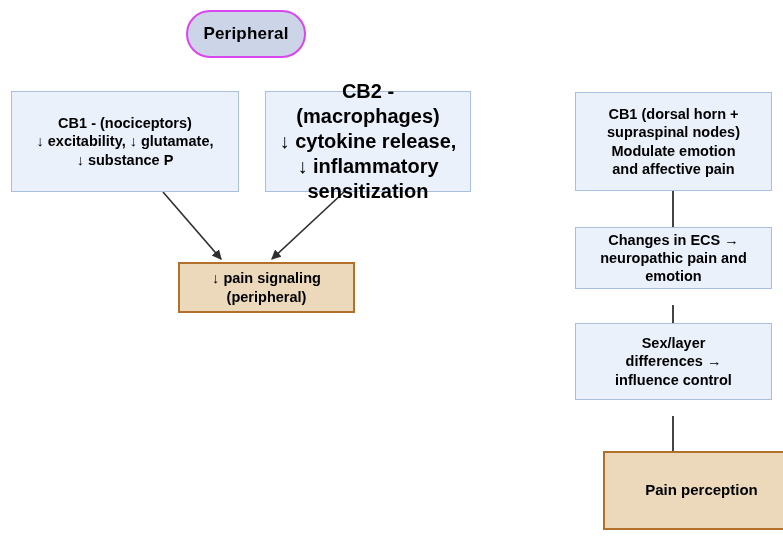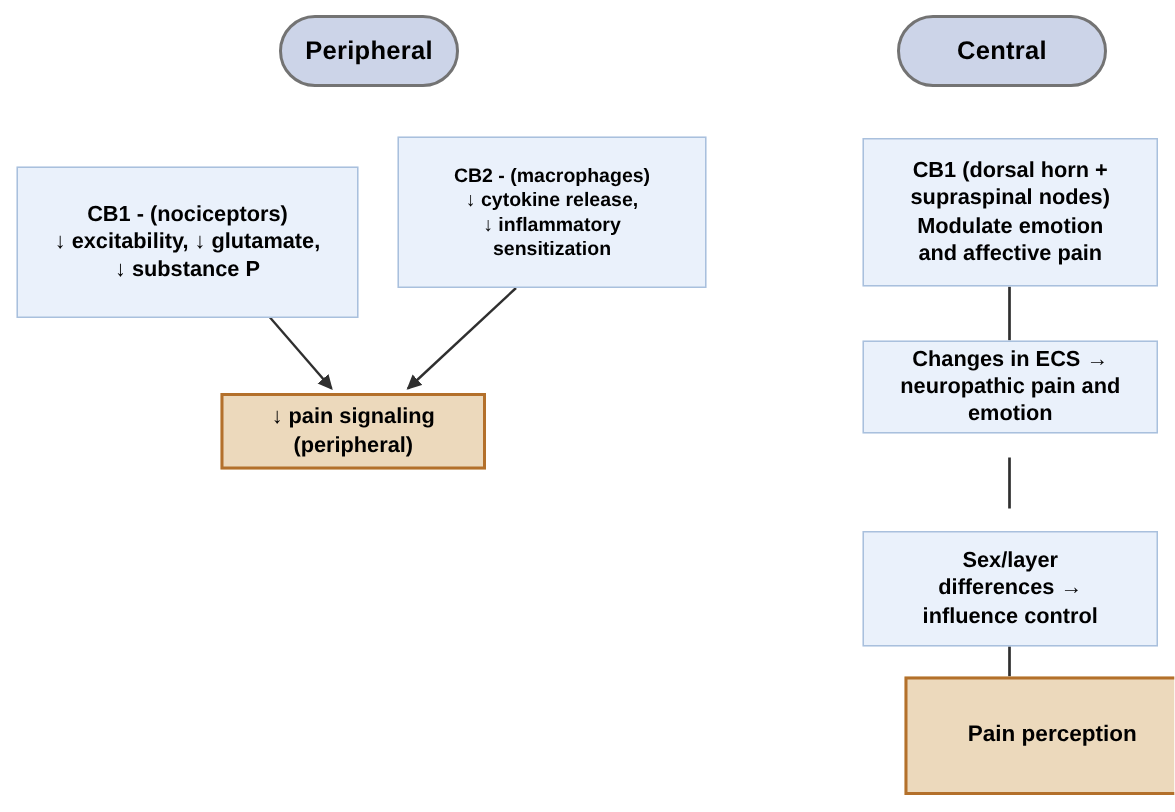--- a/index.html
+++ b/index.html
@@ -14,21 +14,21 @@
     position: relative;
     width: 783px;
     height: 541px;
     background: #ffffff;
     overflow: hidden;
   }
   .pill {
     position: absolute;
     box-sizing: border-box;
     background: #ccd4e8;
-    border: 2px solid #737373;
+    border: 2px solid #d946ef;
     border-radius: 26px;
     display: flex;
     align-items: center;
     justify-content: center;
     font-weight: bold;
     font-size: 17px;
     color: #000000;
     letter-spacing: 0.2px;
   }
   .box {
@@ -74,42 +74,41 @@
     </defs>
     <line x1="163" y1="192" x2="221" y2="259" stroke="#2f2f2f" stroke-width="1.6" marker-end="url(#arrowhead)"></line>
     <line x1="344" y1="192" x2="272" y2="259" stroke="#2f2f2f" stroke-width="1.6" marker-end="url(#arrowhead)"></line>
     <line x1="673" y1="191" x2="673" y2="227" stroke="#2f2f2f" stroke-width="1.8"></line>
     <line x1="673" y1="305" x2="673" y2="339" stroke="#2f2f2f" stroke-width="1.8"></line>
     <line x1="673" y1="416" x2="673" y2="451" stroke="#2f2f2f" stroke-width="1.8"></line>
   </svg>
 
   <div class="pill" style="left:186px; top:10px; width:120px; height:48px;">Peripheral</div>
 
-  <div class="pill" style="left:598px; top:10px; width:140px; height:48px;">Central</div>
 
-  <div class="box box-blue" style="left:11px; top:91px; width:228px; height:101px; font-size:14.5px;margin-top:20px;">CB1 - (nociceptors)
+  <div class="box box-blue" style="left:11px; top:91px; width:228px; height:101px; font-size:14.5px;">CB1 - (nociceptors)
 ↓ excitability, ↓ glutamate,
 ↓ substance P</div>
 
-  <div class="box box-blue" style="left:265px; top:91px; width:206px; height:101px; font-size:13px;">CB2 - (macrophages)
+  <div class="box box-blue" style="left:265px; top:91px; width:206px; height:101px; font-size:20px;">CB2 - (macrophages)
 ↓ cytokine release,
 ↓ inflammatory
 sensitization</div>
 
-  <div class="box box-orange" style="left:147px; top:262px; width:177px; height:51px; font-size:14.5px;">↓ pain signaling
+  <div class="box box-orange" style="left:178px; top:262px; width:177px; height:51px; font-size:14.5px;">↓ pain signaling
 (peripheral)</div>
 
   <div class="box box-blue" style="left:575px; top:92px; width:197px; height:99px; font-size:14.5px;">CB1 (dorsal horn +
 supraspinal nodes)
 Modulate emotion
 and affective pain</div>
 
   <div class="box box-blue" style="left:575px; top:227px; width:197px; height:62px; font-size:14.5px;">Changes in ECS →
 neuropathic pain and
 emotion</div>
 
-  <div class="box box-blue" style="left:575px; top:354px; width:197px; height:77px; font-size:14.5px;">Sex/layer
+  <div class="box box-blue" style="left:575px; top:323px; width:197px; height:77px; font-size:14.5px;">Sex/layer
 differences →
 influence control</div>
 
   <div class="box box-orange" style="left:603px; top:451px; width:197px; height:79px; font-size:15px;">Pain perception</div>
 
 </div>
 
 </body></html>

